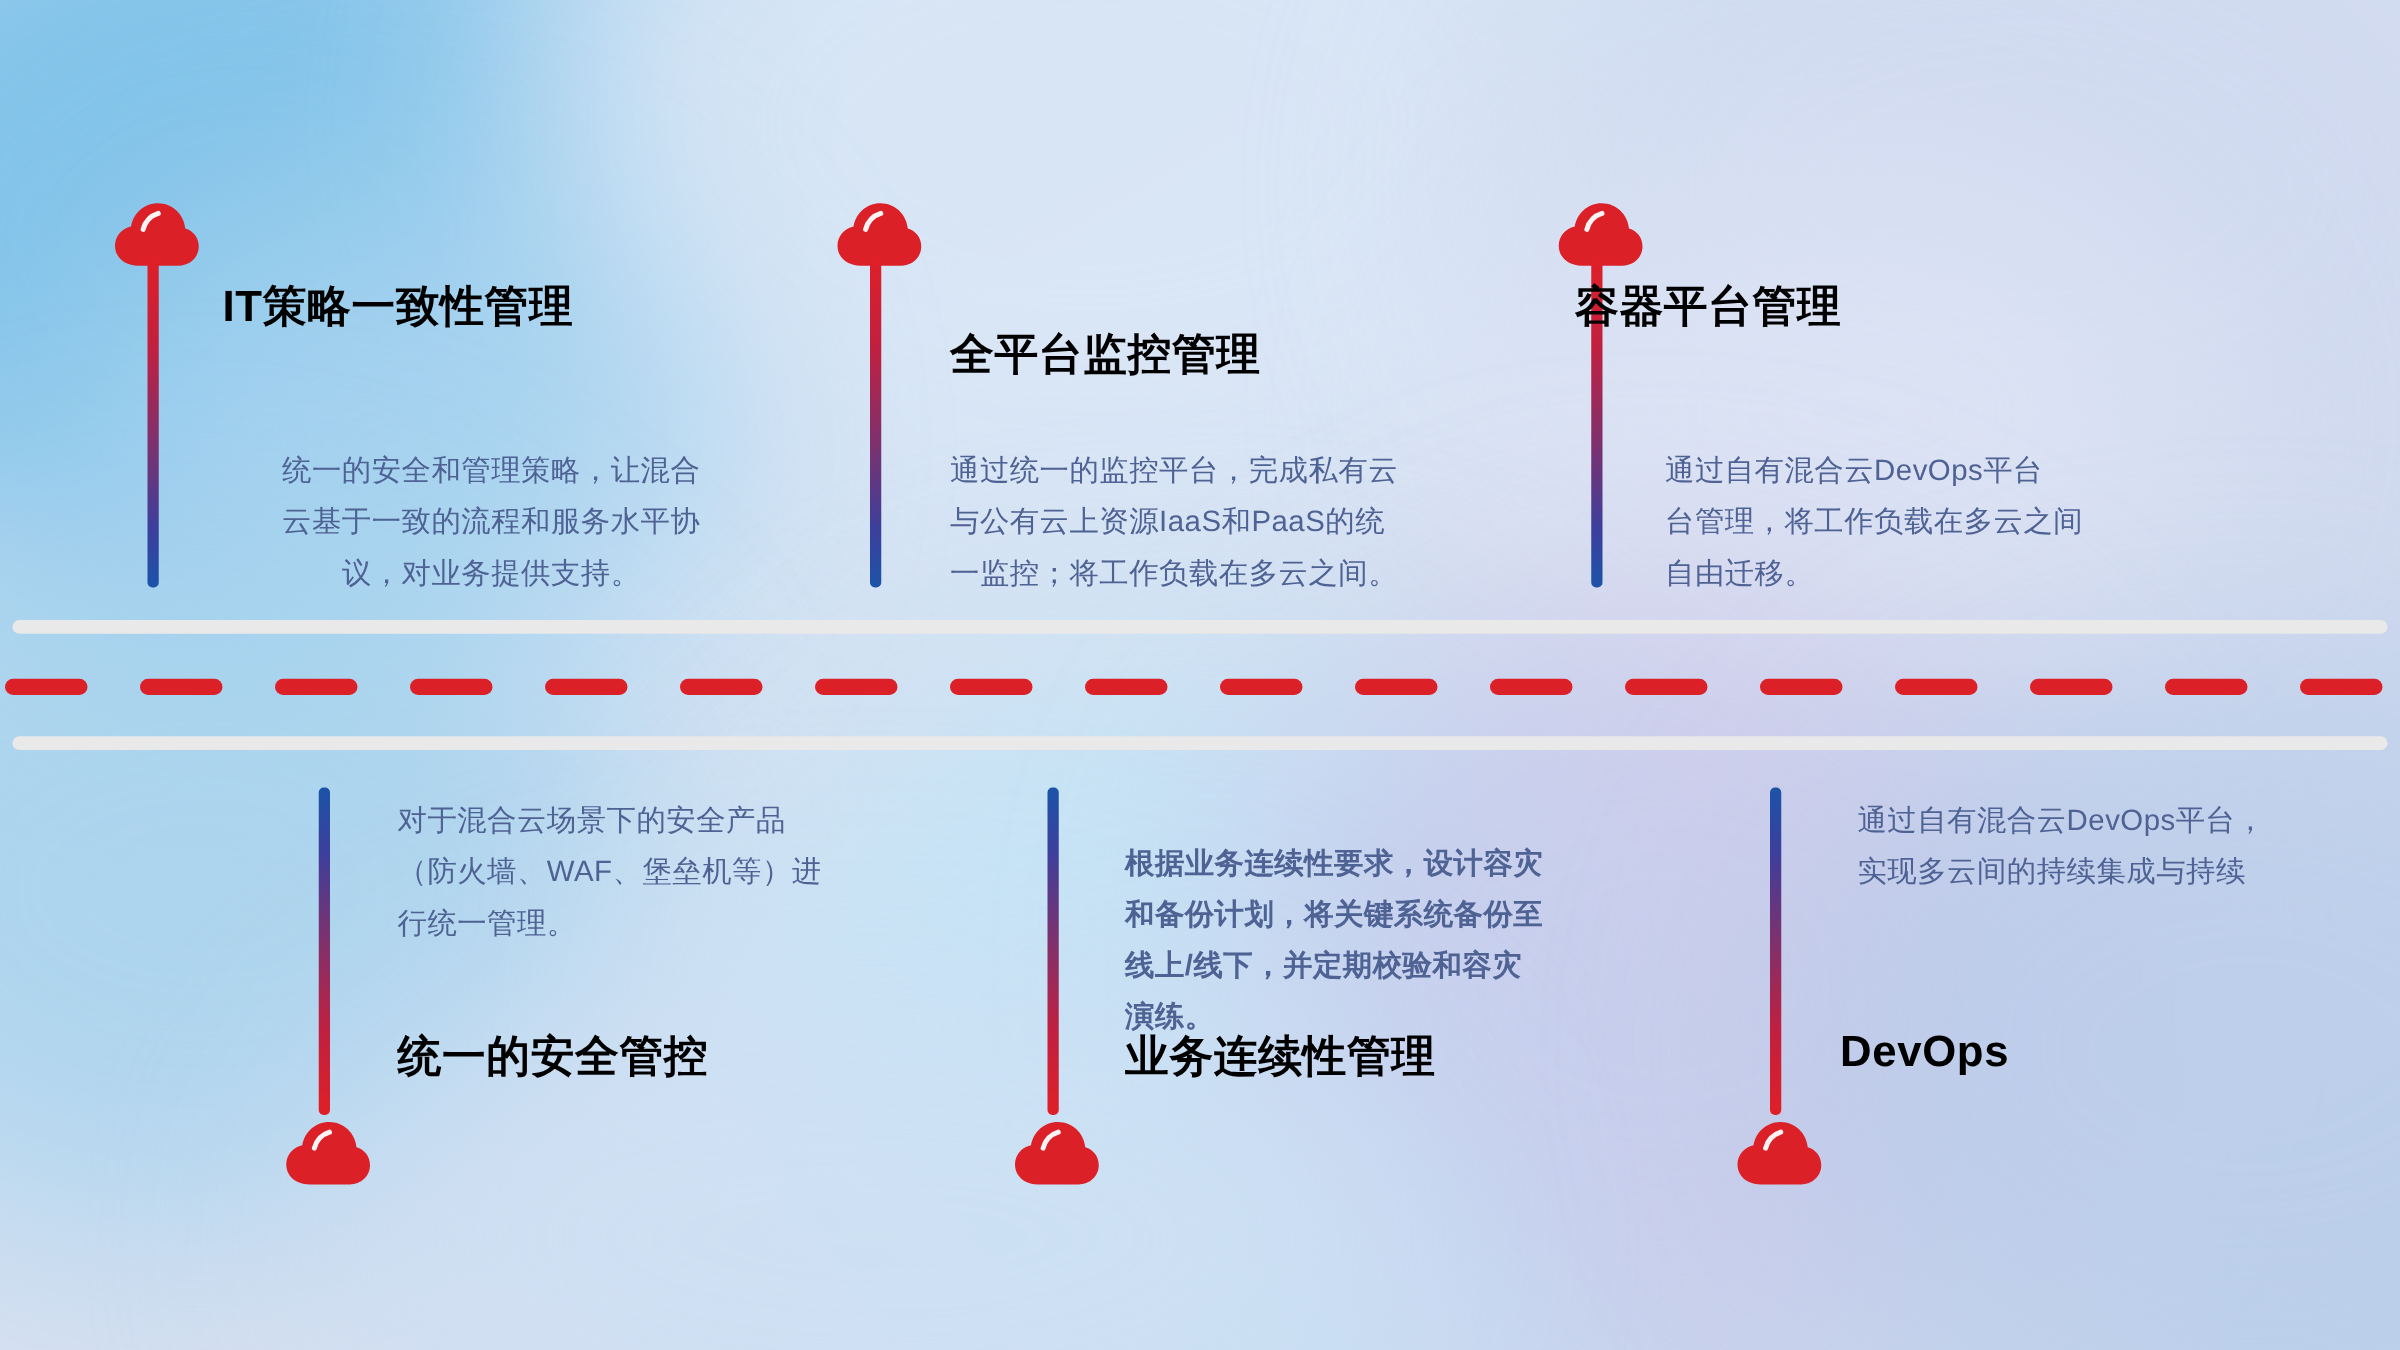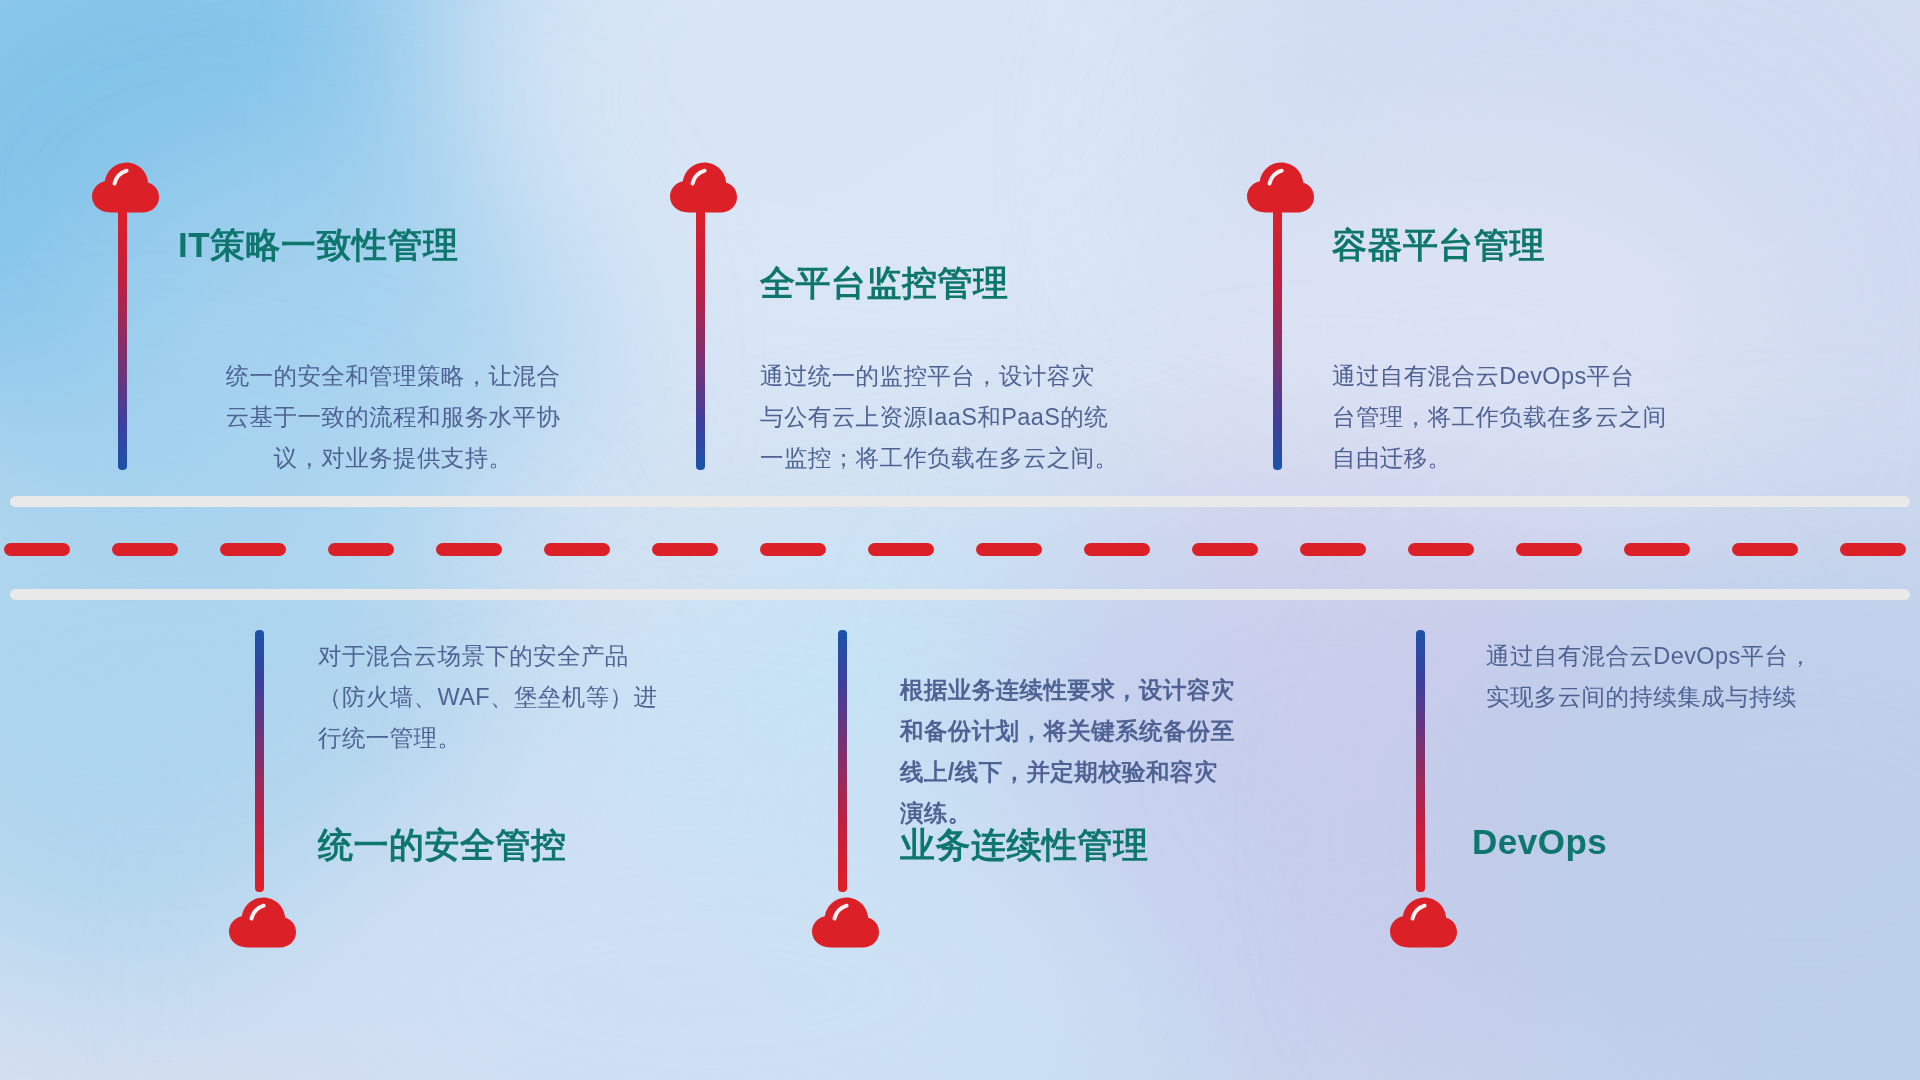--- a/index.html
+++ b/index.html
@@ -49,21 +49,21 @@
   .pole.down { background:linear-gradient(180deg,#e01f26 0%,#c02040 28%,#7a3270 58%,#3d3f9c 82%,#1b53a8 100%); }
   .pole.up   { background:linear-gradient(180deg,#1b53a8 0%,#3d3f9c 20%,#7a3270 45%,#c02040 74%,#e01f26 100%); }
 
   .cloud-icon { position:absolute; width:70px; height:56px; }
   .cloud-icon svg { width:100%; height:100%; display:block; }
 
   .col-title {
     position:absolute;
     font-size:35px;
     font-weight:700;
-    color:#0f766e;
+    color:#000000;
     letter-spacing:.5px;
     white-space:nowrap;
   }
   .col-body {
     position:absolute;
     font-size:23.5px;
     line-height:41px;
     color:#4f6294;
     letter-spacing:.4px;
   }
@@ -105,35 +105,35 @@
 <div class="col">
   <div class="cloud-icon" style="left:668px; top:158px;">
     <svg viewBox="0 0 70 56" xmlns="http://www.w3.org/2000/svg">
       <path d="M20.5 54.5C9.5 54.5 2 47.6 2 38.6c0-7.6 5.4-13.9 12.8-15.4C16.3 12.8 25.3 4.5 36.3 4.5c11.6 0 21 8.9 21.9 20.3C64.7 26.6 69 32.3 69 39.2c0 8.6-7 15.3-16.3 15.3z" fill="#DC2028"></path>
       <path d="M24.5 25.5c1.6-6.2 6.2-11 12.1-12.8" stroke="#ffffff" stroke-width="4" stroke-linecap="round" fill="none" opacity="0.95"></path>
     </svg>
   </div>
   <div class="pole down" style="left:696px; top:205px; height:265px;"></div>
   <div class="col-title" style="left:760px; top:212px;margin-top:48px;">全平台监控管理</div>
   <div class="col-body" style="left:760px; top:356px; width:440px;">
-    <span>通过统一的监控平台，设计容灾</span>
+    <span>通过统一的监控平台，完成私有云</span>
     <span>与公有云上资源IaaS和PaaS的统</span>
     <span>一监控；将工作负载在多云之间。</span>
   </div>
 </div>
 
 <div class="col">
   <div class="cloud-icon" style="left:1245px; top:158px;">
     <svg viewBox="0 0 70 56" xmlns="http://www.w3.org/2000/svg">
       <path d="M20.5 54.5C9.5 54.5 2 47.6 2 38.6c0-7.6 5.4-13.9 12.8-15.4C16.3 12.8 25.3 4.5 36.3 4.5c11.6 0 21 8.9 21.9 20.3C64.7 26.6 69 32.3 69 39.2c0 8.6-7 15.3-16.3 15.3z" fill="#DC2028"></path>
       <path d="M24.5 25.5c1.6-6.2 6.2-11 12.1-12.8" stroke="#ffffff" stroke-width="4" stroke-linecap="round" fill="none" opacity="0.95"></path>
     </svg>
   </div>
   <div class="pole down" style="left:1273px; top:205px; height:265px;"></div>
-  <div class="col-title" style="left:1332px; top:222px;">容器平台管理</div>
+  <div class="col-title" style="left:1260px; top:222px;">容器平台管理</div>
   <div class="col-body" style="left:1332px; top:356px; width:430px;">
     <span>通过自有混合云DevOps平台</span>
     <span>台管理，将工作负载在多云之间</span>
     <span>自由迁移。</span>
   </div>
 </div>
 
 <div id="road">
   <div class="road-line top"></div>
   <div class="road-dash" id="road-dash">

